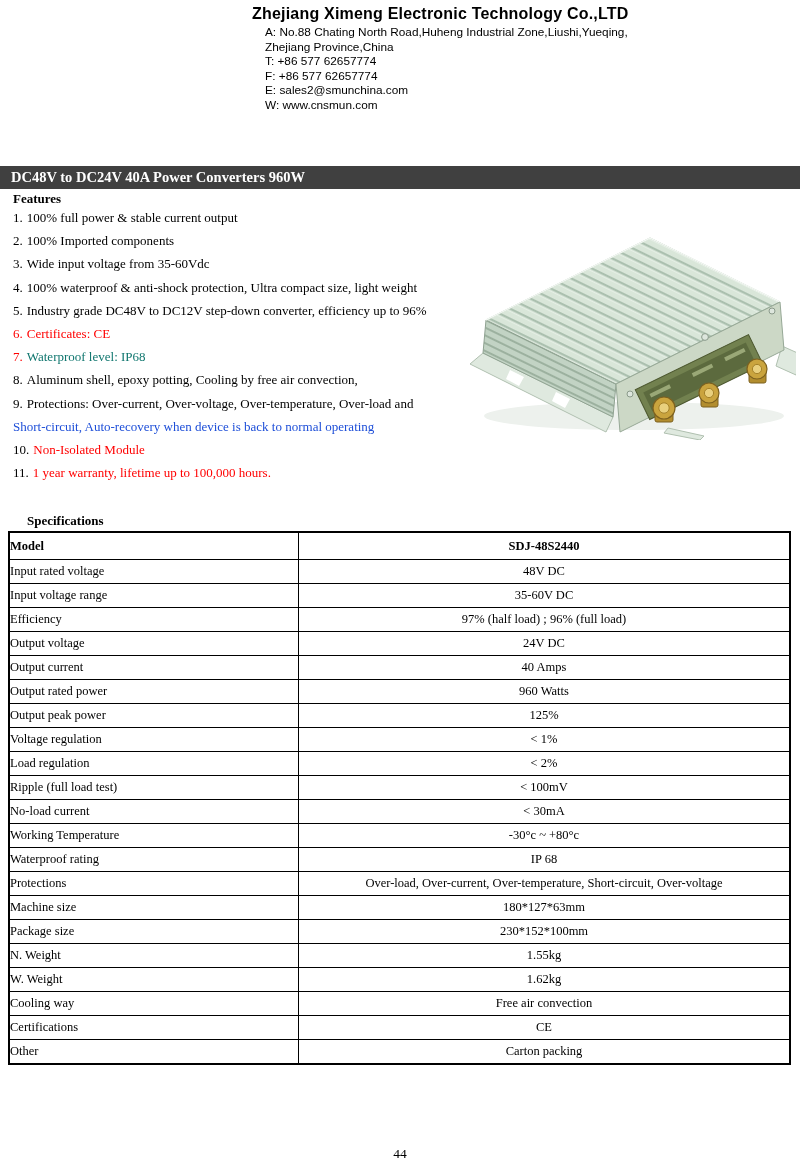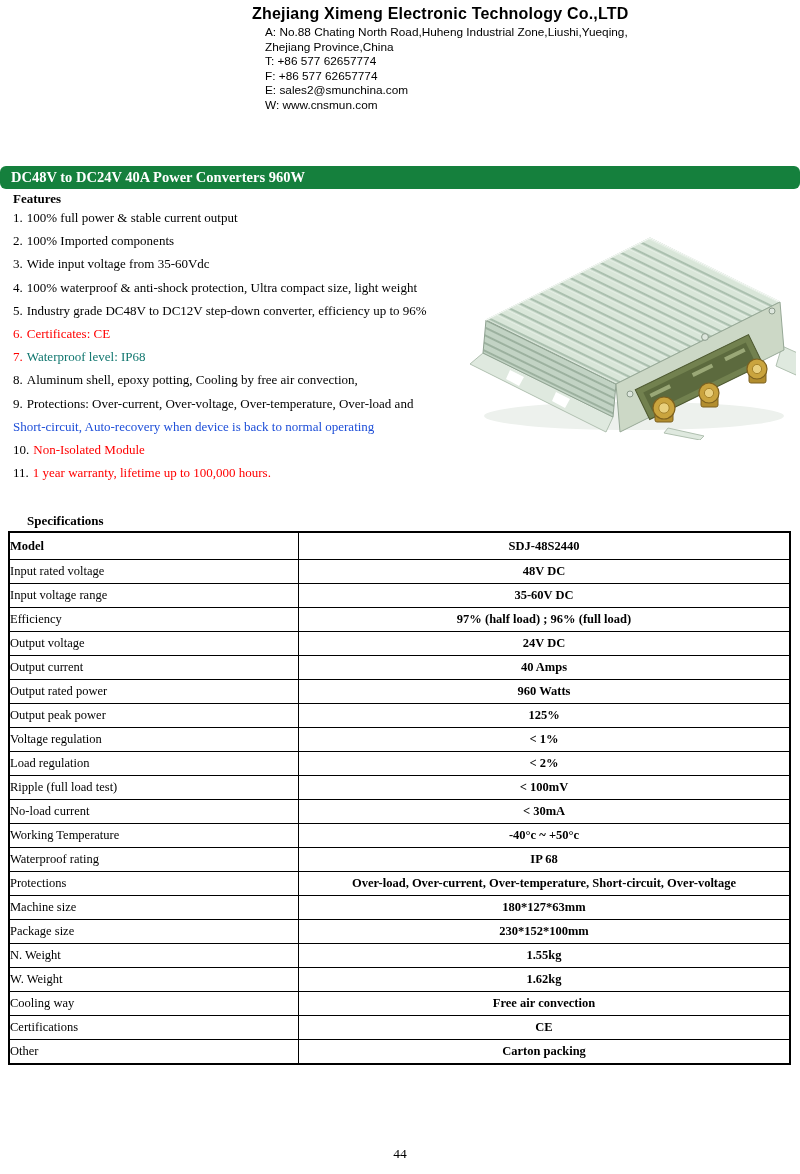--- a/index.html
+++ b/index.html
@@ -25,21 +25,21 @@
 
   
   .product{position:absolute;left:458px;top:212px;width:338px;height:228px;}
 
   
   .spec-heading{position:absolute;left:27px;top:513px;font-size:13px;font-weight:bold;}
   table.spec{position:absolute;left:8px;top:531px;width:783px;border-collapse:collapse;
              border:2px solid #000;table-layout:fixed;}
   table.spec td{border:1px solid #000;font-size:12.5px;height:23px;padding:0;overflow:hidden;white-space:nowrap;}
   td.lbl{width:288px;padding-left:7px;}
-  td.val{text-align:center;font-weight:bold;}
+  td.val{text-align:center;}
   tr.model-row td{font-weight:bold;height:26px;}
 
   
   .page-num{position:absolute;left:0;top:1146px;width:100%;text-align:center;font-size:13.5px;}
 </style>
 </head>
 <body>
 
 <div class="page">
 
@@ -48,21 +48,21 @@
     <div class="contact">
       <div>A: No.88 Chating North Road,Huheng Industrial Zone,Liushi,Yueqing,</div>
       <div>Zhejiang Province,China</div>
       <div>T: +86 577 62657774</div>
       <div>F: +86 577 62657774</div>
       <div>E: sales2@smunchina.com</div>
       <div>W: www.cnsmun.com</div>
     </div>
   </div>
 
-  <div class="title-bar" style="background-color: #15803d; border-radius: 6px;">
+  <div class="title-bar" style="background-color: #404040;">
     <span class="tb-text">DC48V to DC24V 40A Power Converters 960W</span>
   </div>
 
   <div class="features-heading">Features</div>
   <div class="features-list">
     <div class="feat-line"><span class="num" style="color: rgb(0, 0, 0);">1.</span><span style="color: rgb(0, 0, 0);">100% full power &amp; stable current output</span></div>
     <div class="feat-line"><span class="num" style="color: rgb(0, 0, 0);">2.</span><span style="color: rgb(0, 0, 0);">100% Imported components</span></div>
     <div class="feat-line"><span class="num" style="color: rgb(0, 0, 0);">3.</span><span style="color: rgb(0, 0, 0);">Wide input voltage from 35-60Vdc</span></div>
     <div class="feat-line"><span class="num" style="color: rgb(0, 0, 0);">4.</span><span style="color: rgb(0, 0, 0);">100% waterproof &amp; anti-shock protection, Ultra compact size, light weight</span></div>
     <div class="feat-line"><span class="num" style="color: rgb(0, 0, 0);">5.</span><span style="color: rgb(0, 0, 0);">Industry grade DC48V to DC12V step-down converter, efficiency up to 96%</span></div>
@@ -186,21 +186,21 @@
       <tr>
           <td class="lbl">Ripple (full load test)</td>
           <td class="val">&lt; 100mV</td>
         </tr>
       <tr>
           <td class="lbl">No-load current</td>
           <td class="val">&lt; 30mA</td>
         </tr>
       <tr>
           <td class="lbl">Working Temperature</td>
-          <td class="val">-40°c ~ +50°c</td>
+          <td class="val">-30°c ~ +80°c</td>
         </tr>
       <tr>
           <td class="lbl">Waterproof rating</td>
           <td class="val">IP 68</td>
         </tr>
       <tr>
           <td class="lbl">Protections</td>
           <td class="val">Over-load, Over-current, Over-temperature, Short-circuit, Over-voltage</td>
         </tr>
       <tr>

